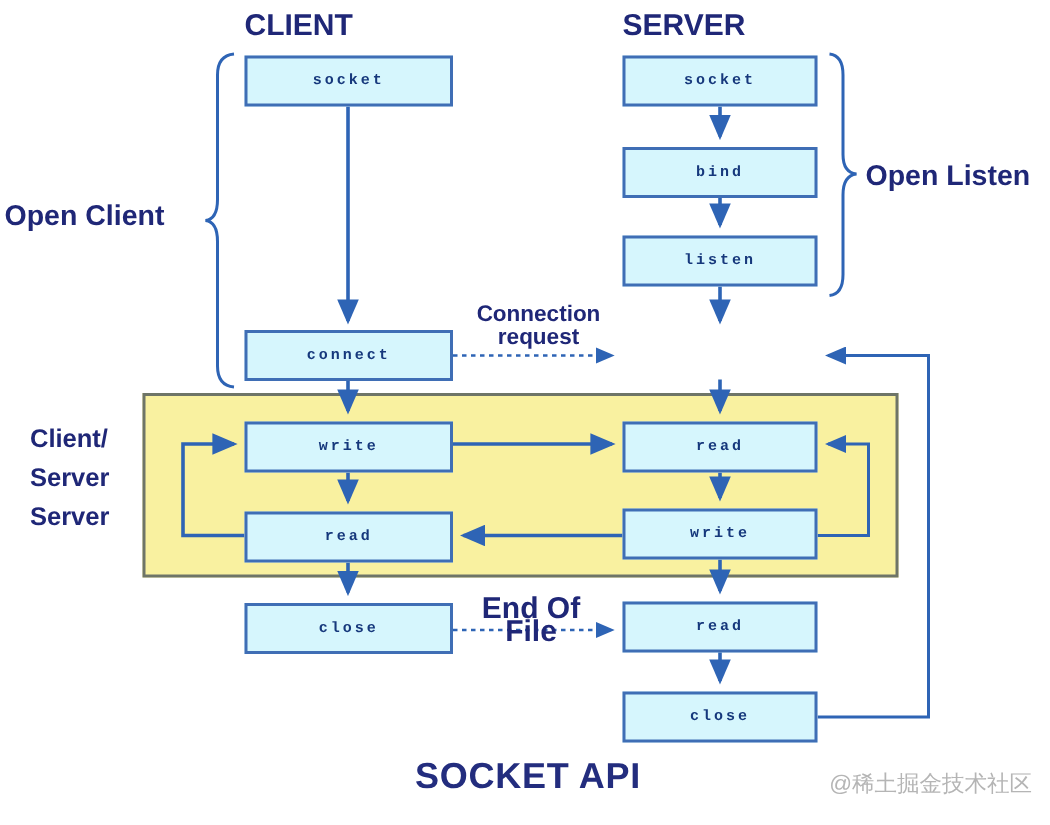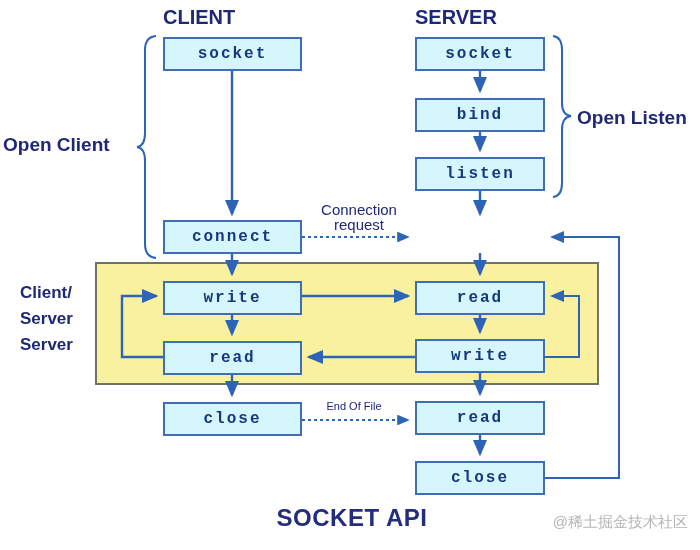--- a/index.html
+++ b/index.html
@@ -10,36 +10,36 @@
   svg.overlay{position:absolute;left:0;top:0;width:700px;height:550px;pointer-events:none;}
   .session-box{
     position:absolute;left:95px;top:262px;width:504px;height:123px;
     background:#f9f1a0;border:2px solid #6e7568;box-sizing:border-box;z-index:1;
   }
   .node{
     position:absolute;box-sizing:border-box;height:34px;
     background:#d6f6fd;border:2px solid #3f6eb5;
     display:flex;align-items:center;justify-content:center;
     font-family:"Liberation Mono","DejaVu Sans Mono",monospace;
-    font-weight:bold;font-size:16px;letter-spacing:2px;color:#16387c;z-index:3;
+    font-weight:bold;font-size:10px;letter-spacing:2px;color:#16387c;z-index:3;
   }
   .node.client{left:163px;width:139px;}
   .node.server{left:415px;width:130px;}
   .col-header{
     position:absolute;font-weight:bold;font-size:20px;color:#1f2777;z-index:3;
   }
   .side-label{
     position:absolute;font-weight:bold;font-size:19px;color:#1f2777;white-space:nowrap;z-index:3;
   }
   .session-label{
     position:absolute;left:20px;top:280px;font-weight:bold;font-size:17px;
     color:#1f2777;line-height:26px;z-index:3;
   }
   .edge-label{
-    position:absolute;text-align:center;font-weight:normal;color:#1f2777;z-index:4;line-height:15px;
+    position:absolute;text-align:center;font-weight:bold;color:#1f2777;z-index:4;line-height:15px;
   }
   .main-title{
     position:absolute;left:232px;top:504px;width:240px;text-align:center;
     font-weight:bold;font-size:24px;color:#232d7e;letter-spacing:0.5px;z-index:3;
   }
   .watermark{
     position:absolute;right:12px;top:513px;font-size:15px;color:#b5b5b5;z-index:3;
   }
 </style>
 </head>
@@ -134,18 +134,18 @@
   <div class="session-label">
     <div>Client/</div>
     <div>Server</div>
     <div>Server</div>
   </div>
 
   <div class="edge-label" style="left:300px;top:202px;width:118px;font-size:15px;">
     <div>Connection</div>
     <div>request</div>
   </div>
-  <div class="edge-label" style="left:302px;top:399px;width:104px;font-size:11px;">End Of File</div>
+  <div class="edge-label" style="left:302px;top:399px;width:104px;font-size:20px;">End Of File</div>
 
   <div class="main-title">SOCKET API</div>
   <div class="watermark">@稀土掘金技术社区</div>
 
 </div>
 
 </body></html>

